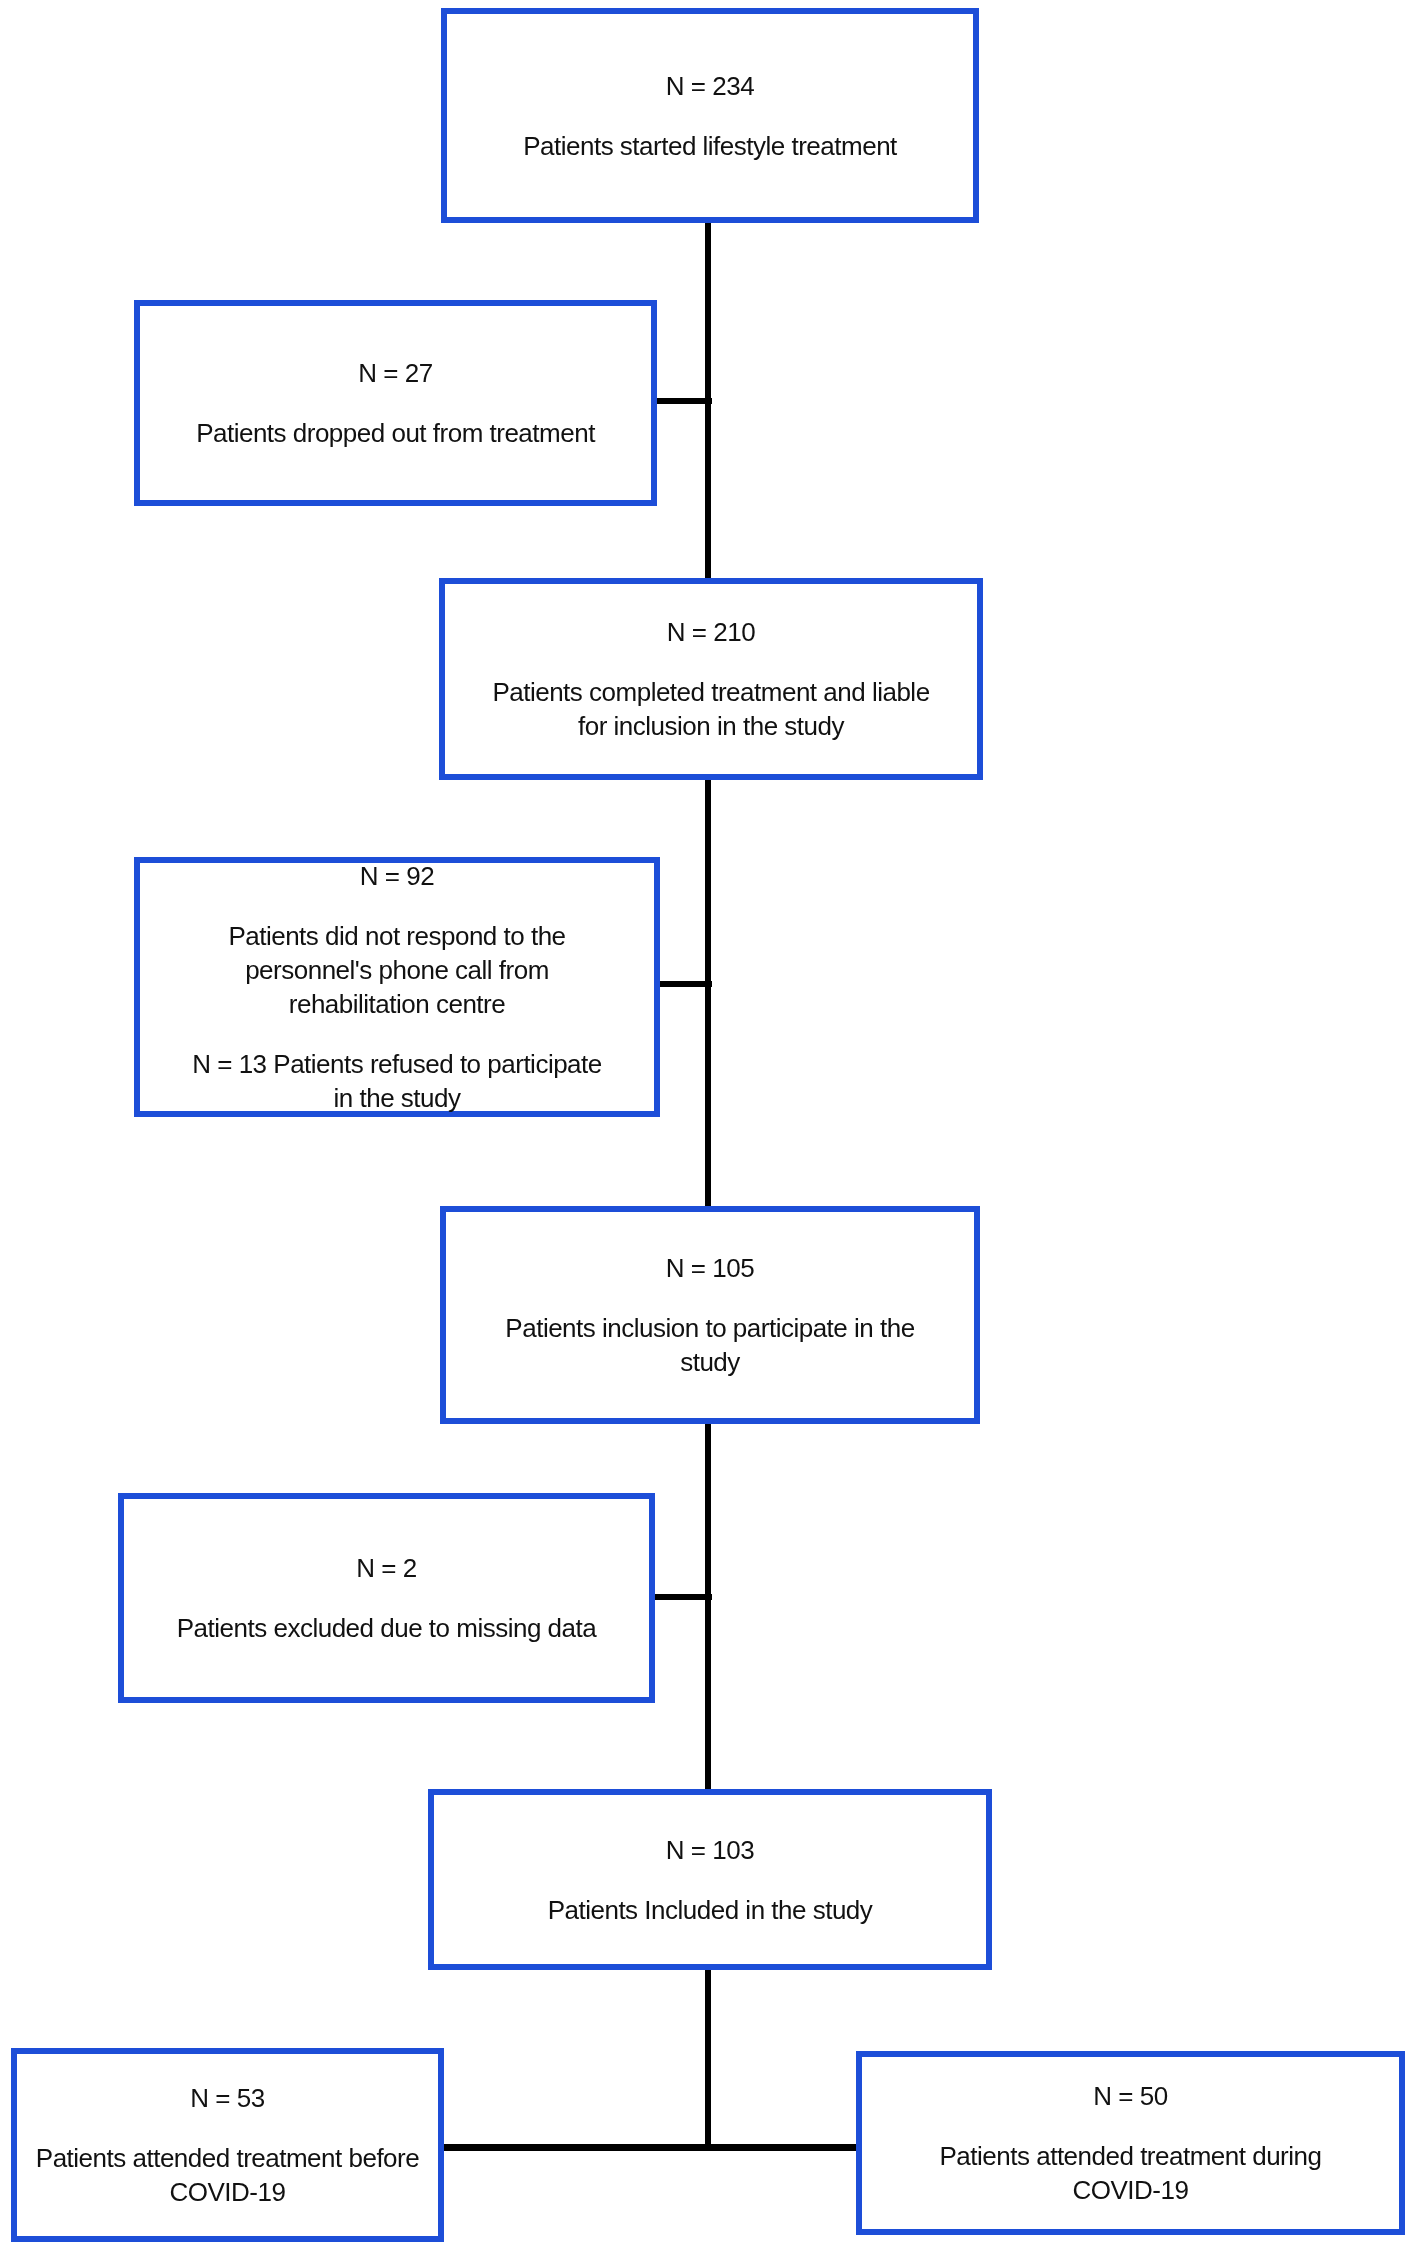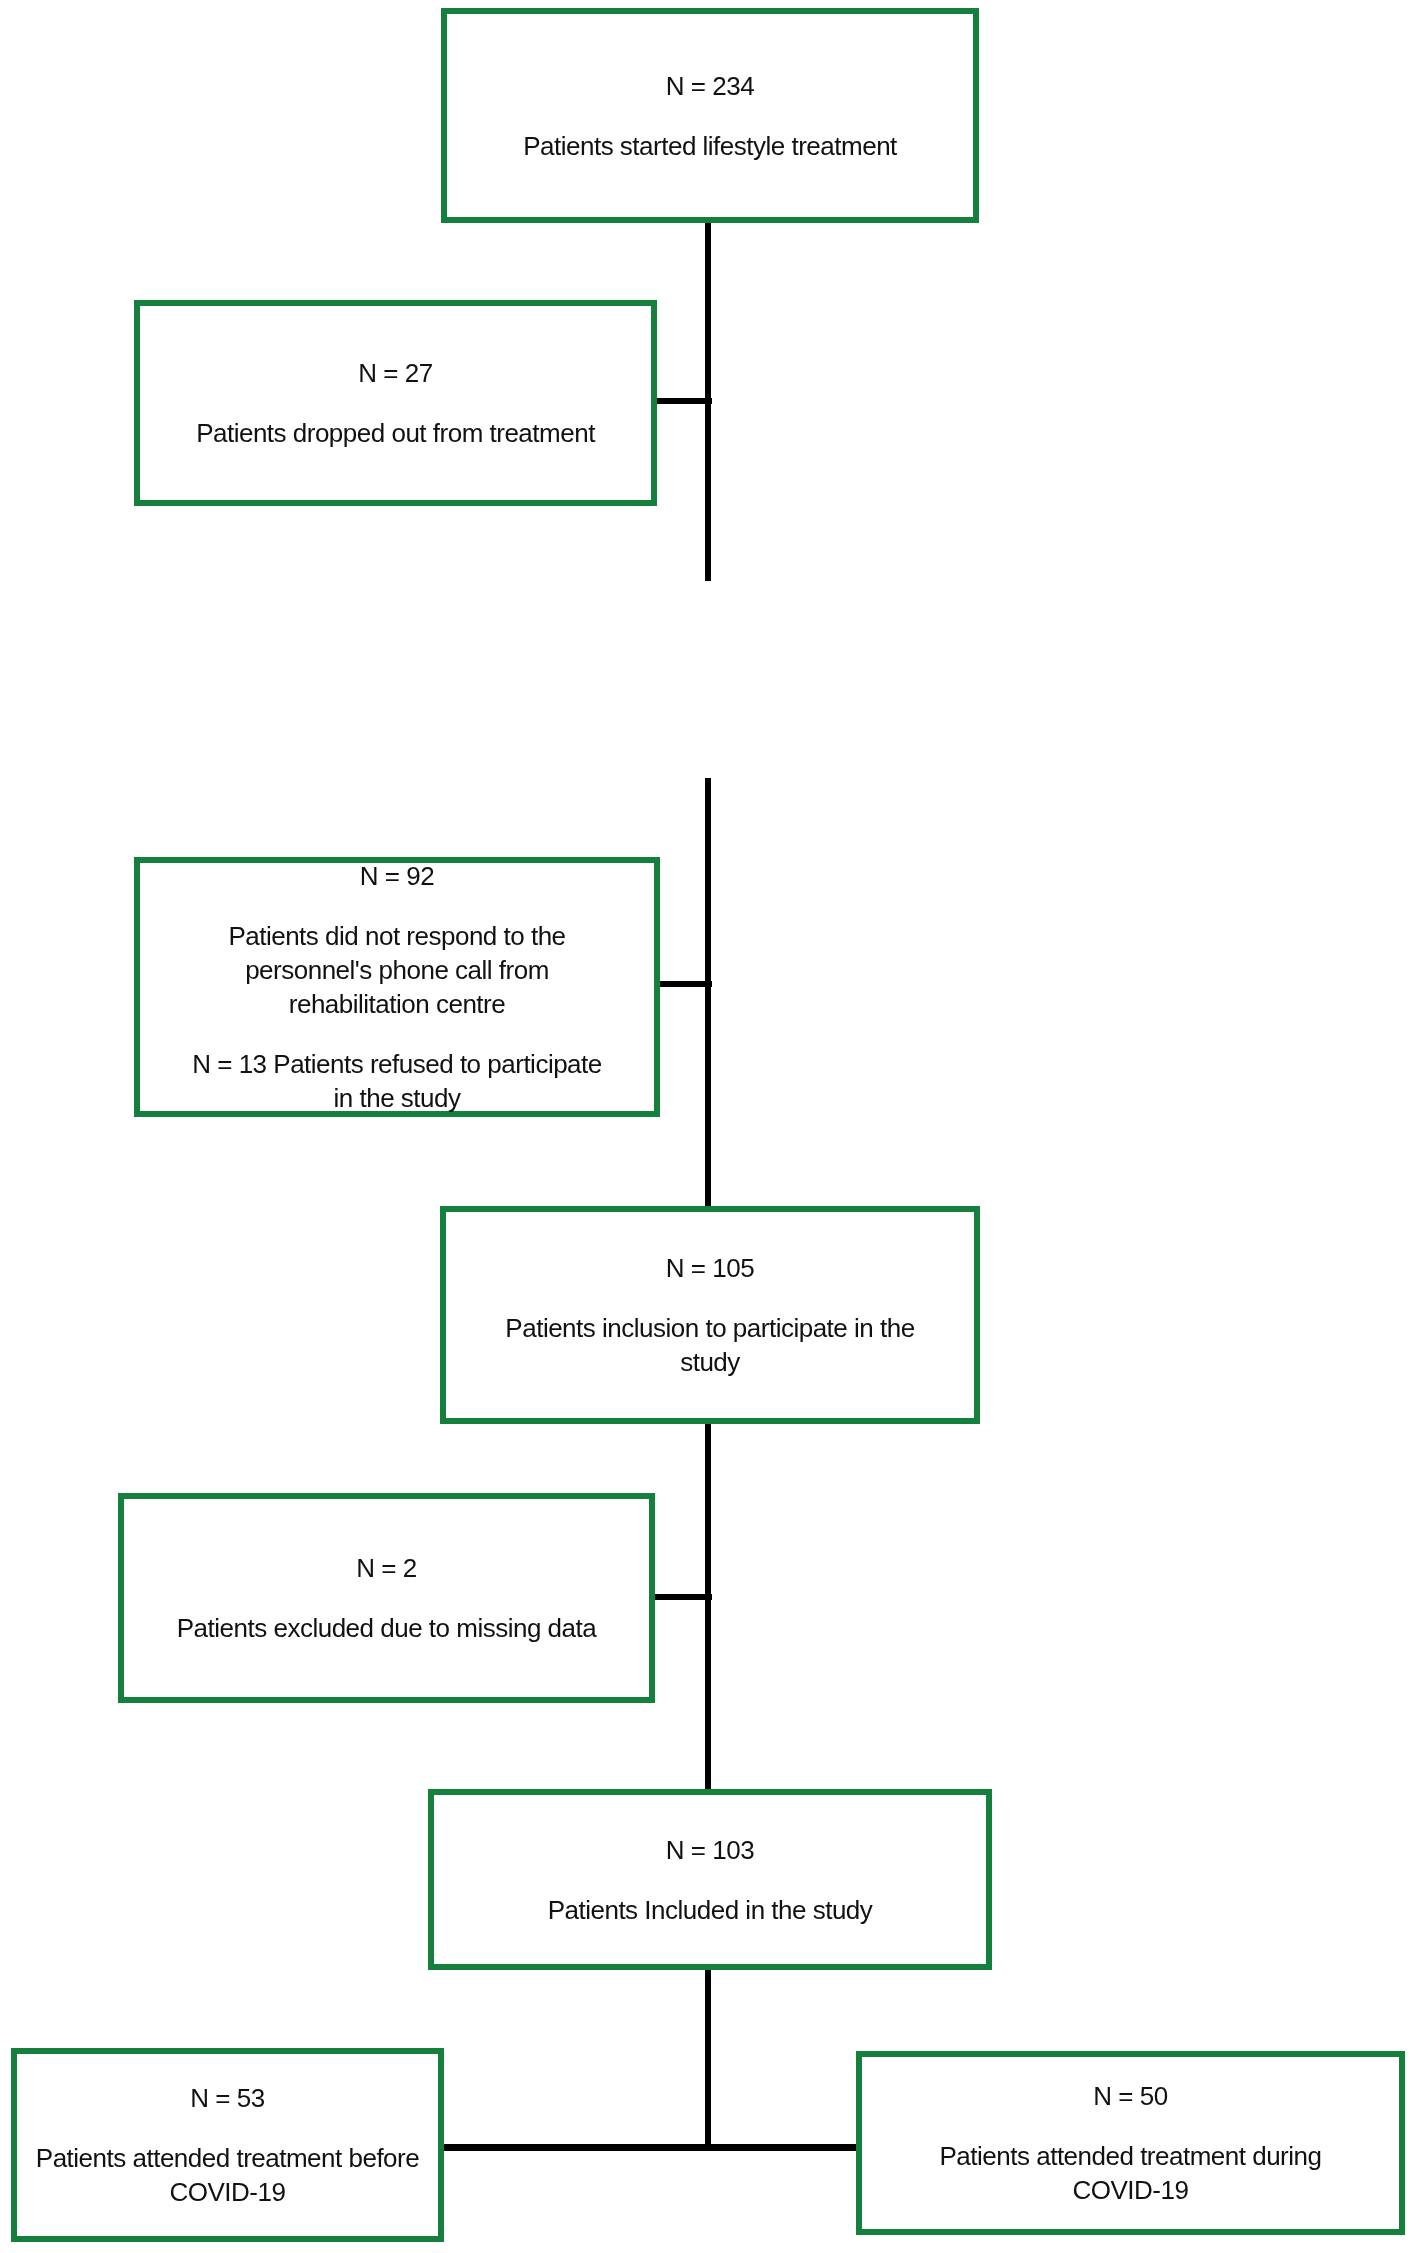--- a/index.html
+++ b/index.html
@@ -9,21 +9,21 @@
     width: 1420px;
     height: 2253px;
     background: #ffffff;
     font-family: "Liberation Sans", sans-serif;
     color: #111111;
     overflow: hidden;
   }
   .fbox {
     position: absolute;
     box-sizing: border-box;
-    border: 6px solid #15803d;
+    border: 6px solid #1d4ed8;
     background: #ffffff;
     display: flex;
     flex-direction: column;
     justify-content: center;
     align-items: center;
     text-align: center;
     font-size: 26px;
     line-height: 34px;
     letter-spacing: -0.5px;
   }
@@ -56,20 +56,27 @@
     </div>
   </div>
 
   <div class="fbox" style="left:134px; top:300px; width:523px; height:206px">
     <div class="para ln">N = 27</div>
     <div class="para">
       <div class="ln">Patients dropped out from treatment</div>
     </div>
   </div>
 
+  <div class="fbox" style="left:439px; top:578px; width:544px; height:202px">
+    <div class="para ln">N = 210</div>
+    <div class="para">
+      <div class="ln">Patients completed treatment and liable</div>
+      <div class="ln">for inclusion in the study</div>
+    </div>
+  </div>
 
   <div class="fbox" style="left:134px; top:857px; width:526px; height:260px">
     <div class="para ln">N = 92</div>
     <div class="para">
       <div class="ln">Patients did not respond to the</div>
       <div class="ln">personnel's phone call from</div>
       <div class="ln">rehabilitation centre</div>
     </div>
     <div class="para">
       <div class="ln">N = 13 Patients refused to participate</div>

